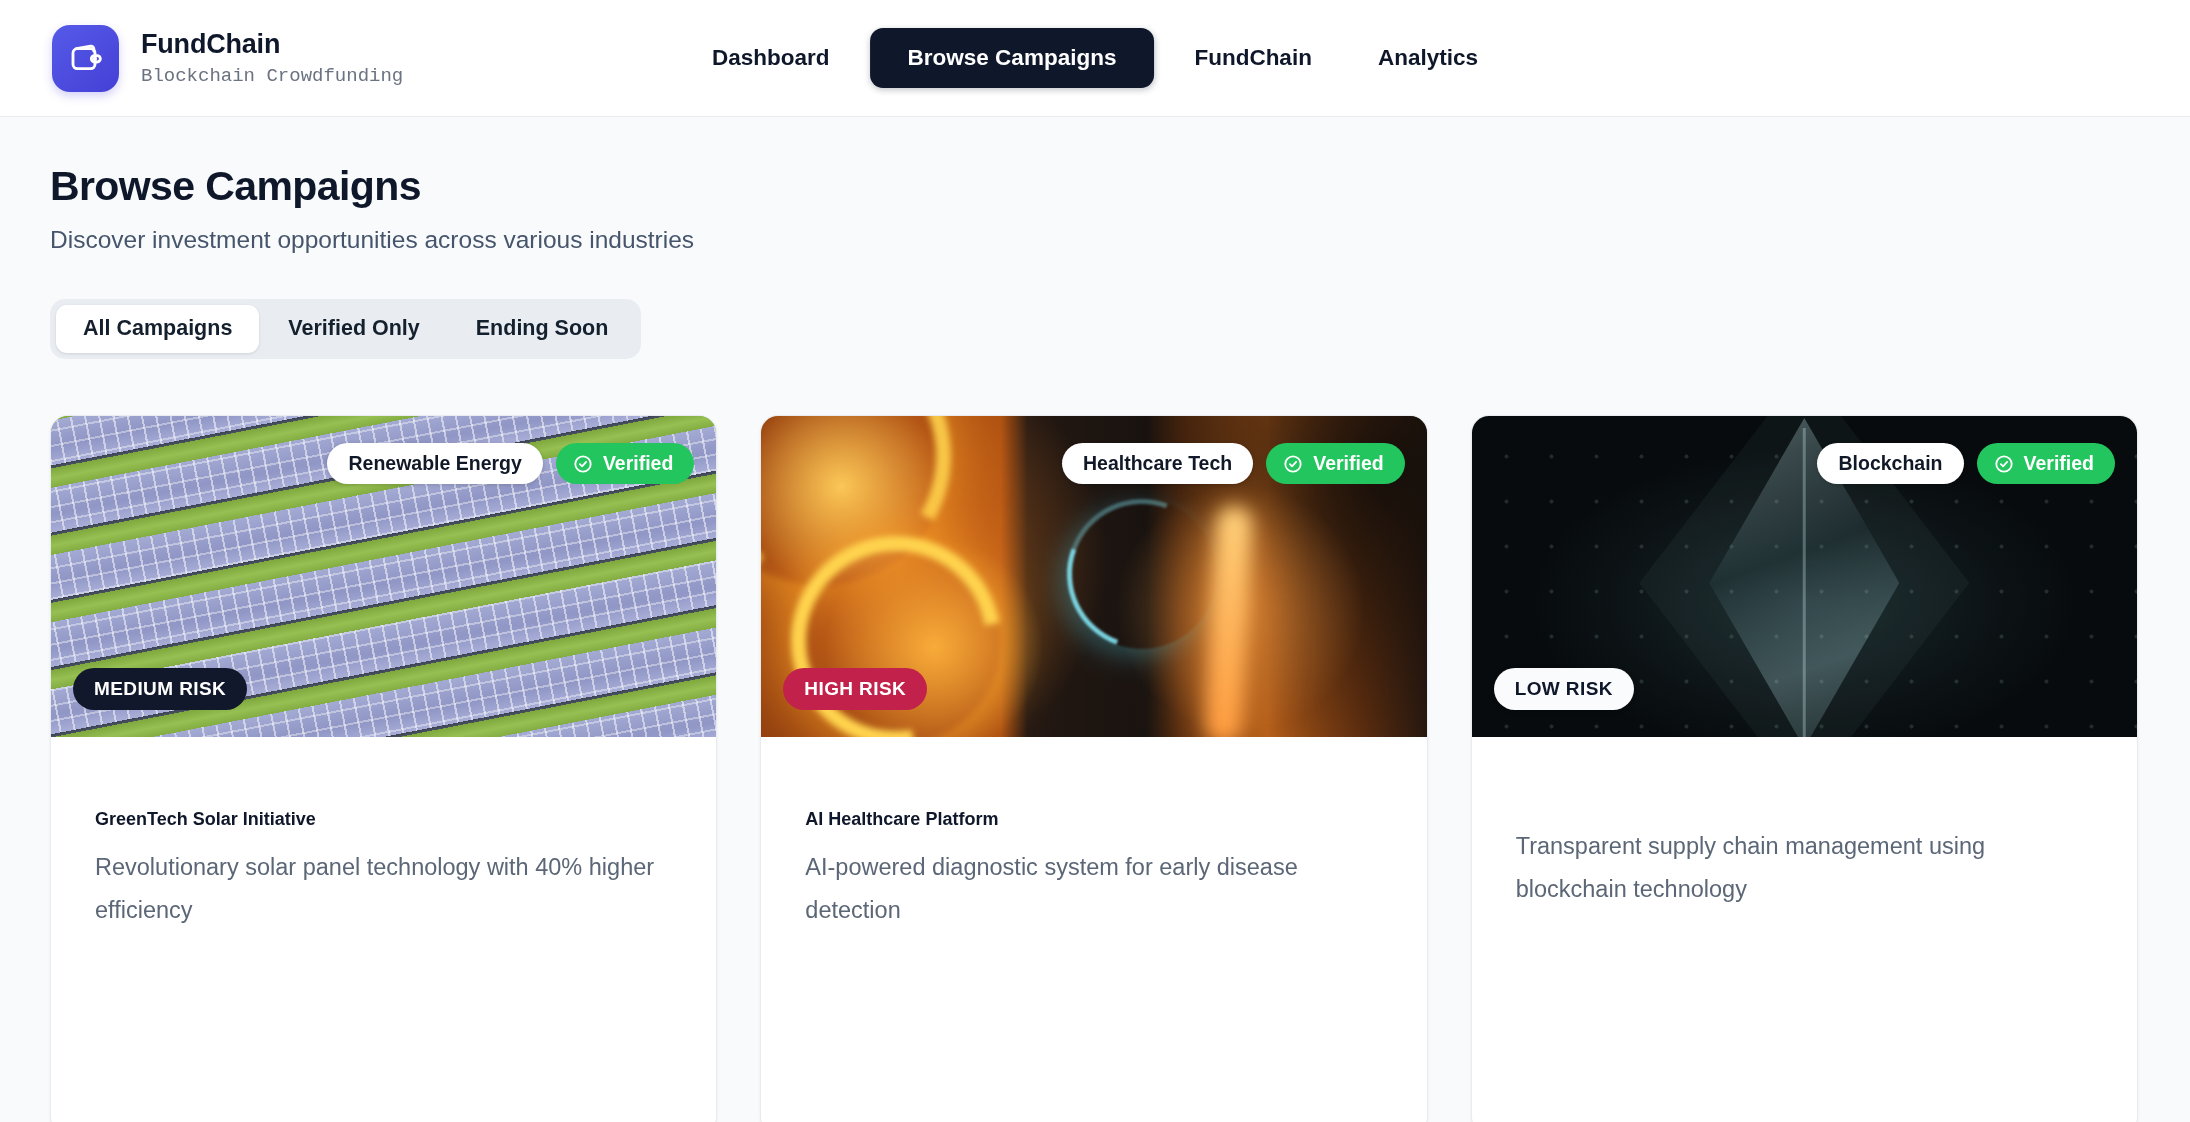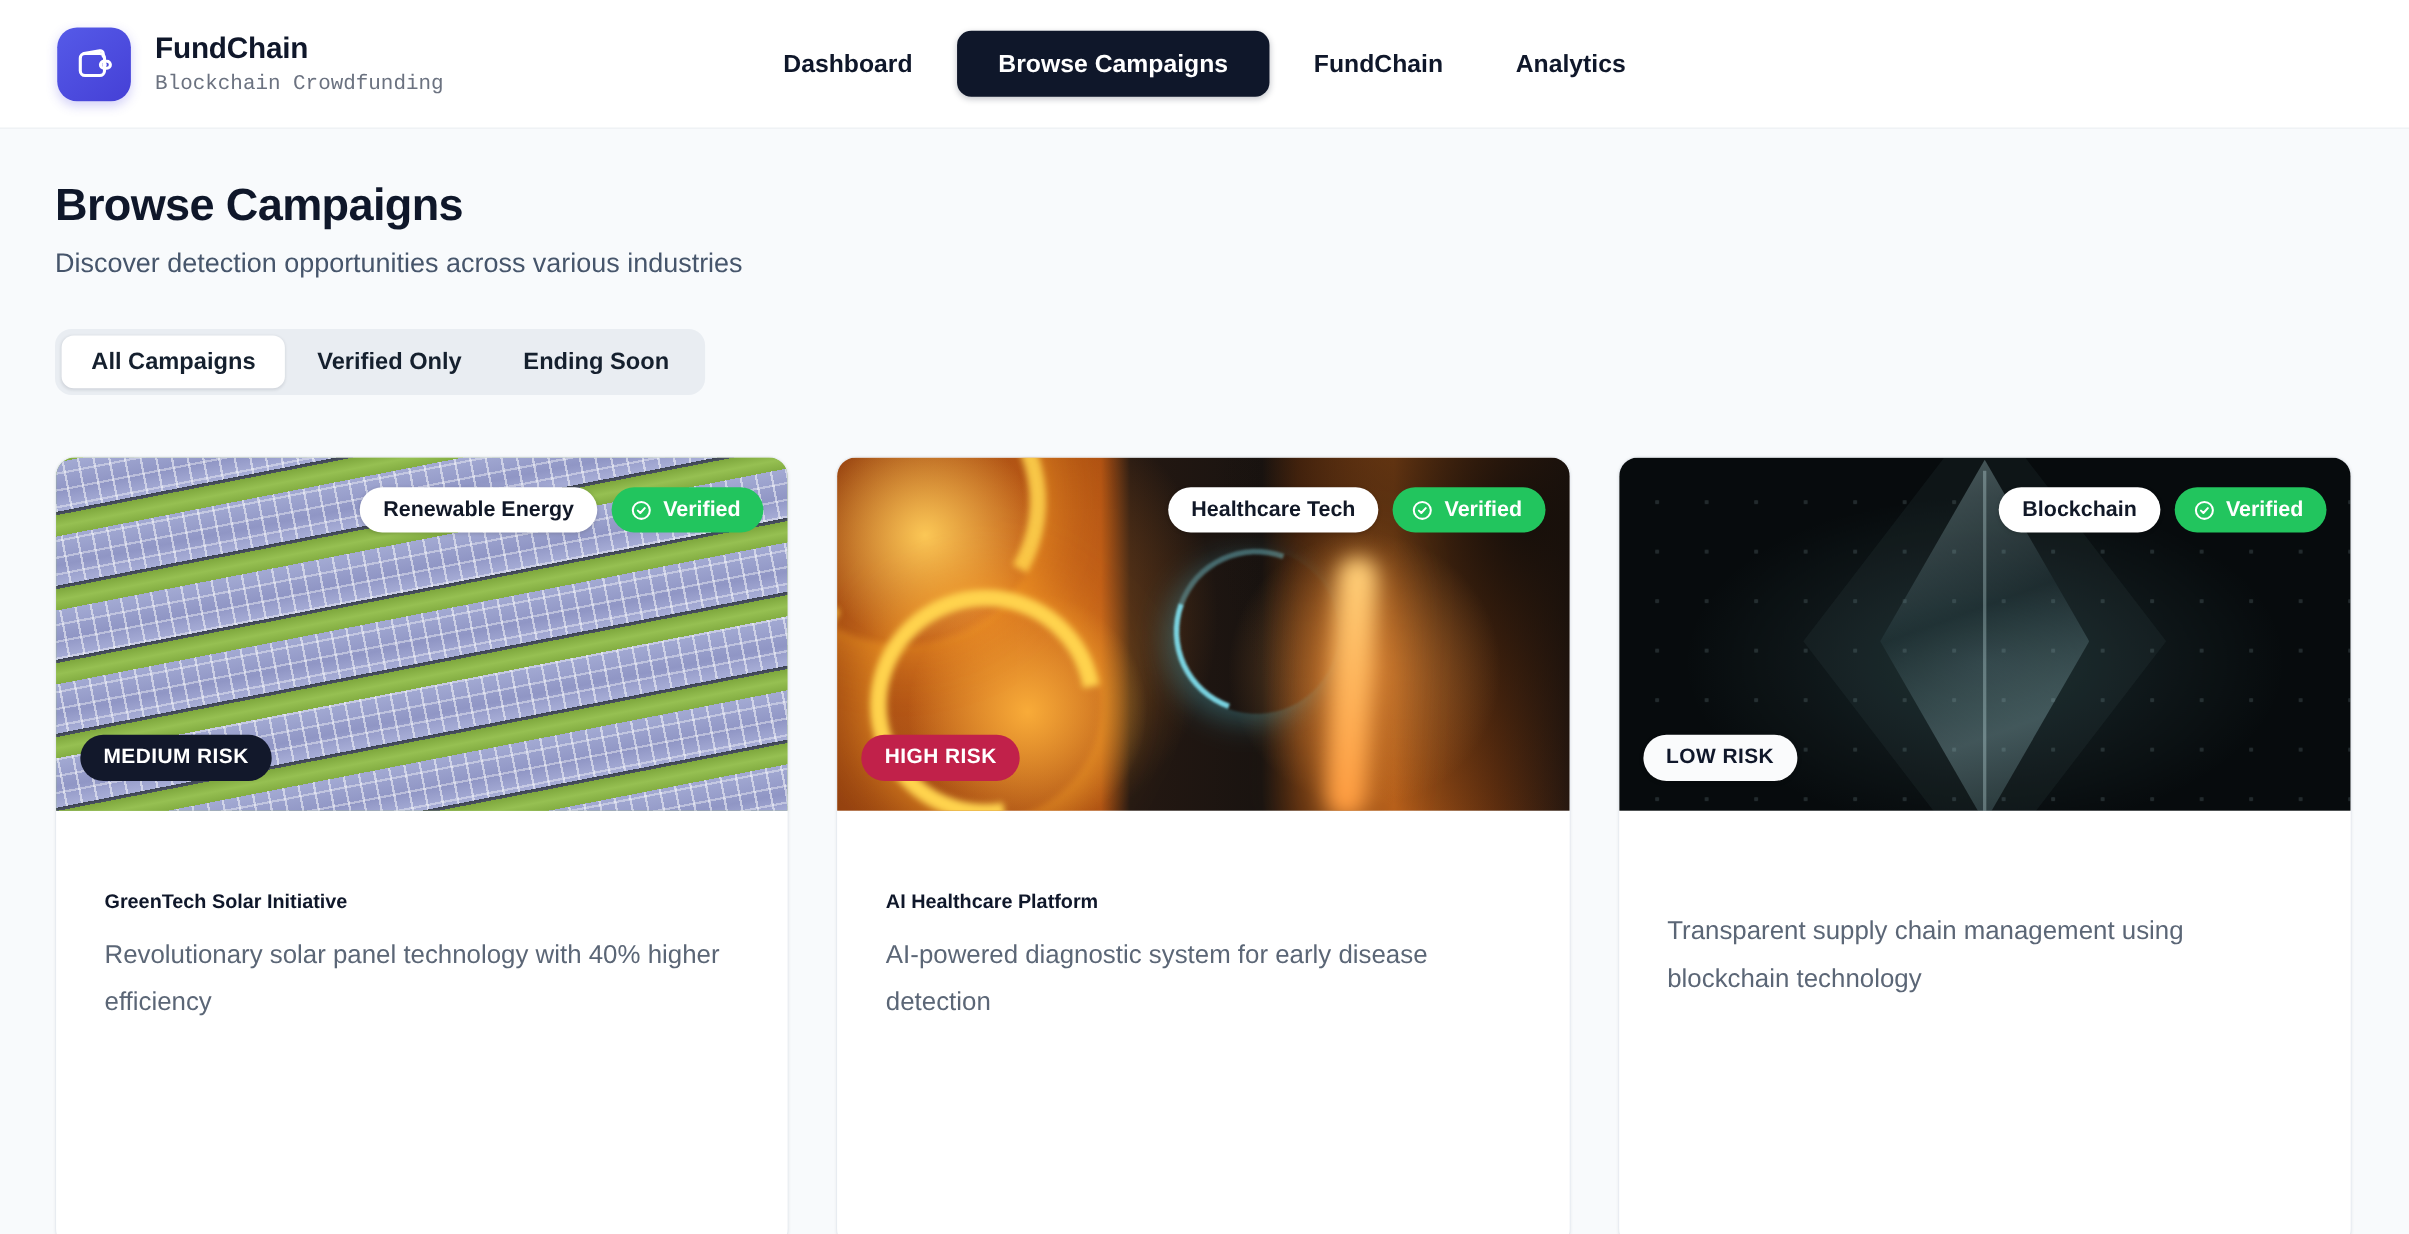--- a/index.html
+++ b/index.html
@@ -164,21 +164,21 @@
     <div class="nav-item">Dashboard</div>
     <div class="nav-item active">Browse Campaigns</div>
     <div class="nav-item">FundChain</div>
     <div class="nav-item">Analytics</div>
   </nav>
 
 </header>
 
 <main class="content">
   <h1 class="page-title">Browse Campaigns</h1>
-  <div class="page-subtitle">Discover detection opportunities across various industries</div>
+  <div class="page-subtitle">Discover investment opportunities across various industries</div>
 
   
 
   
   <div class="tabs">
     <div class="tab active">All Campaigns</div>
     <div class="tab">Verified Only</div>
     <div class="tab">Ending Soon</div>
   </div>
 

